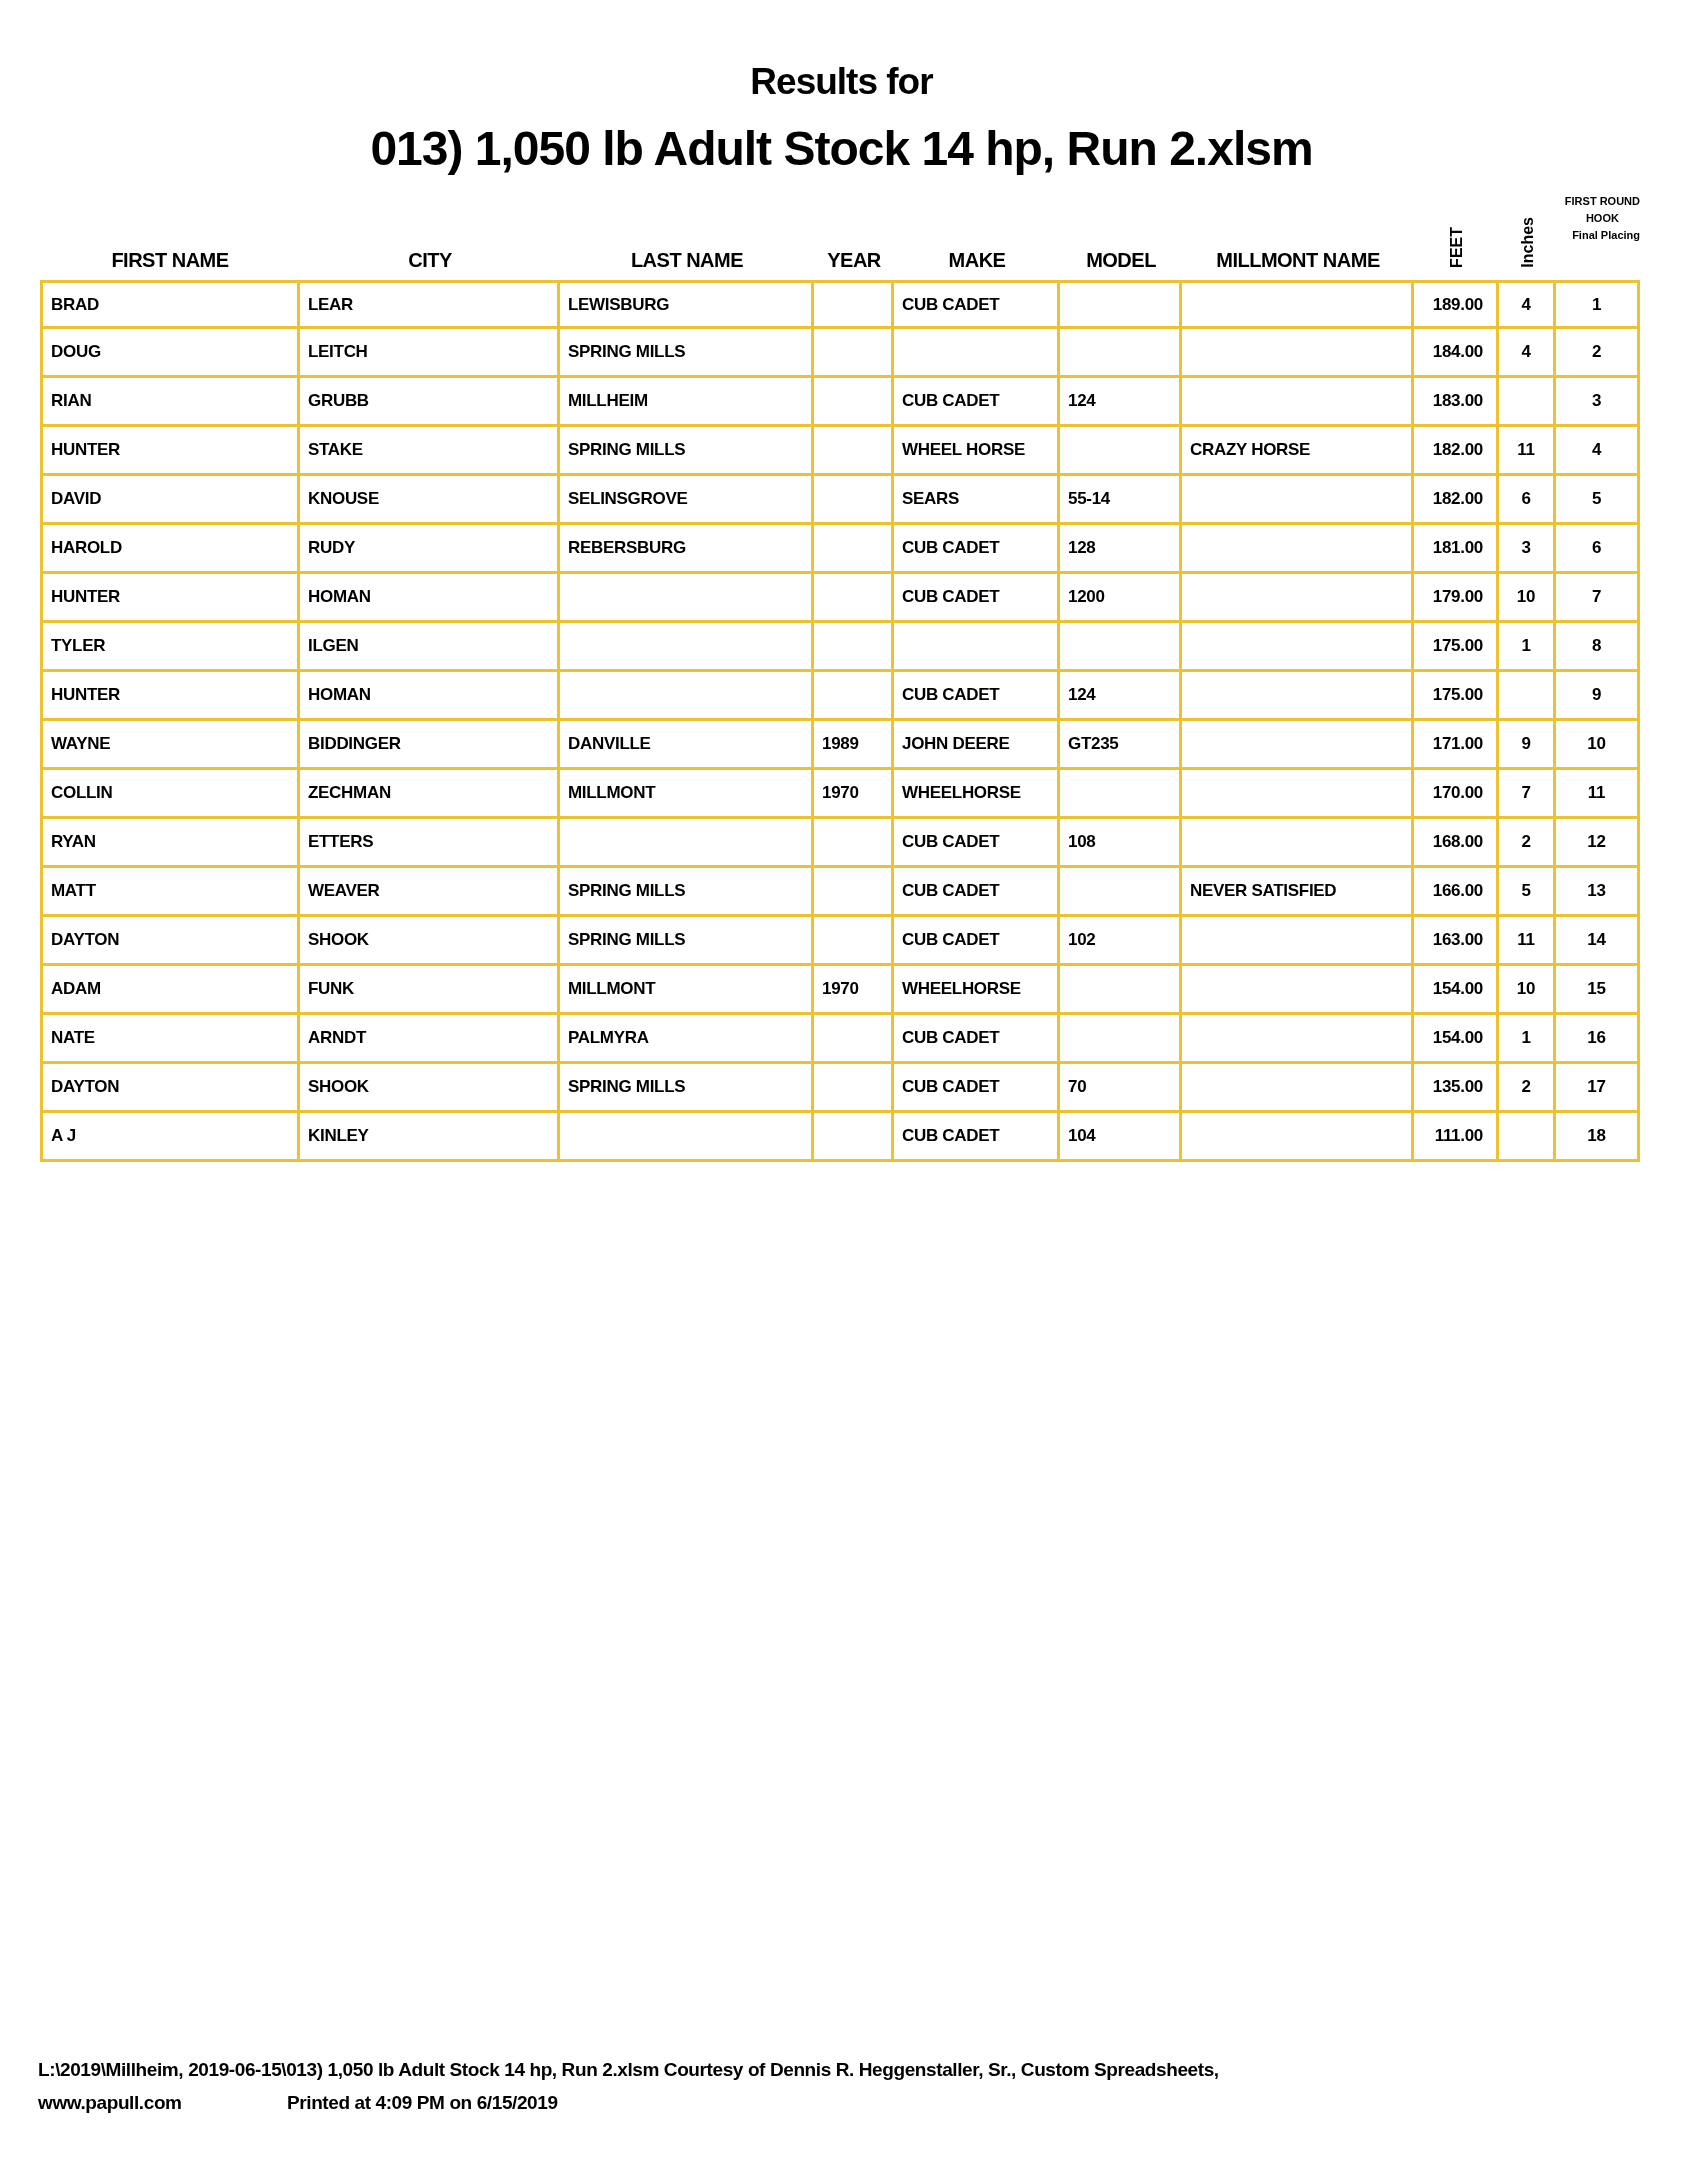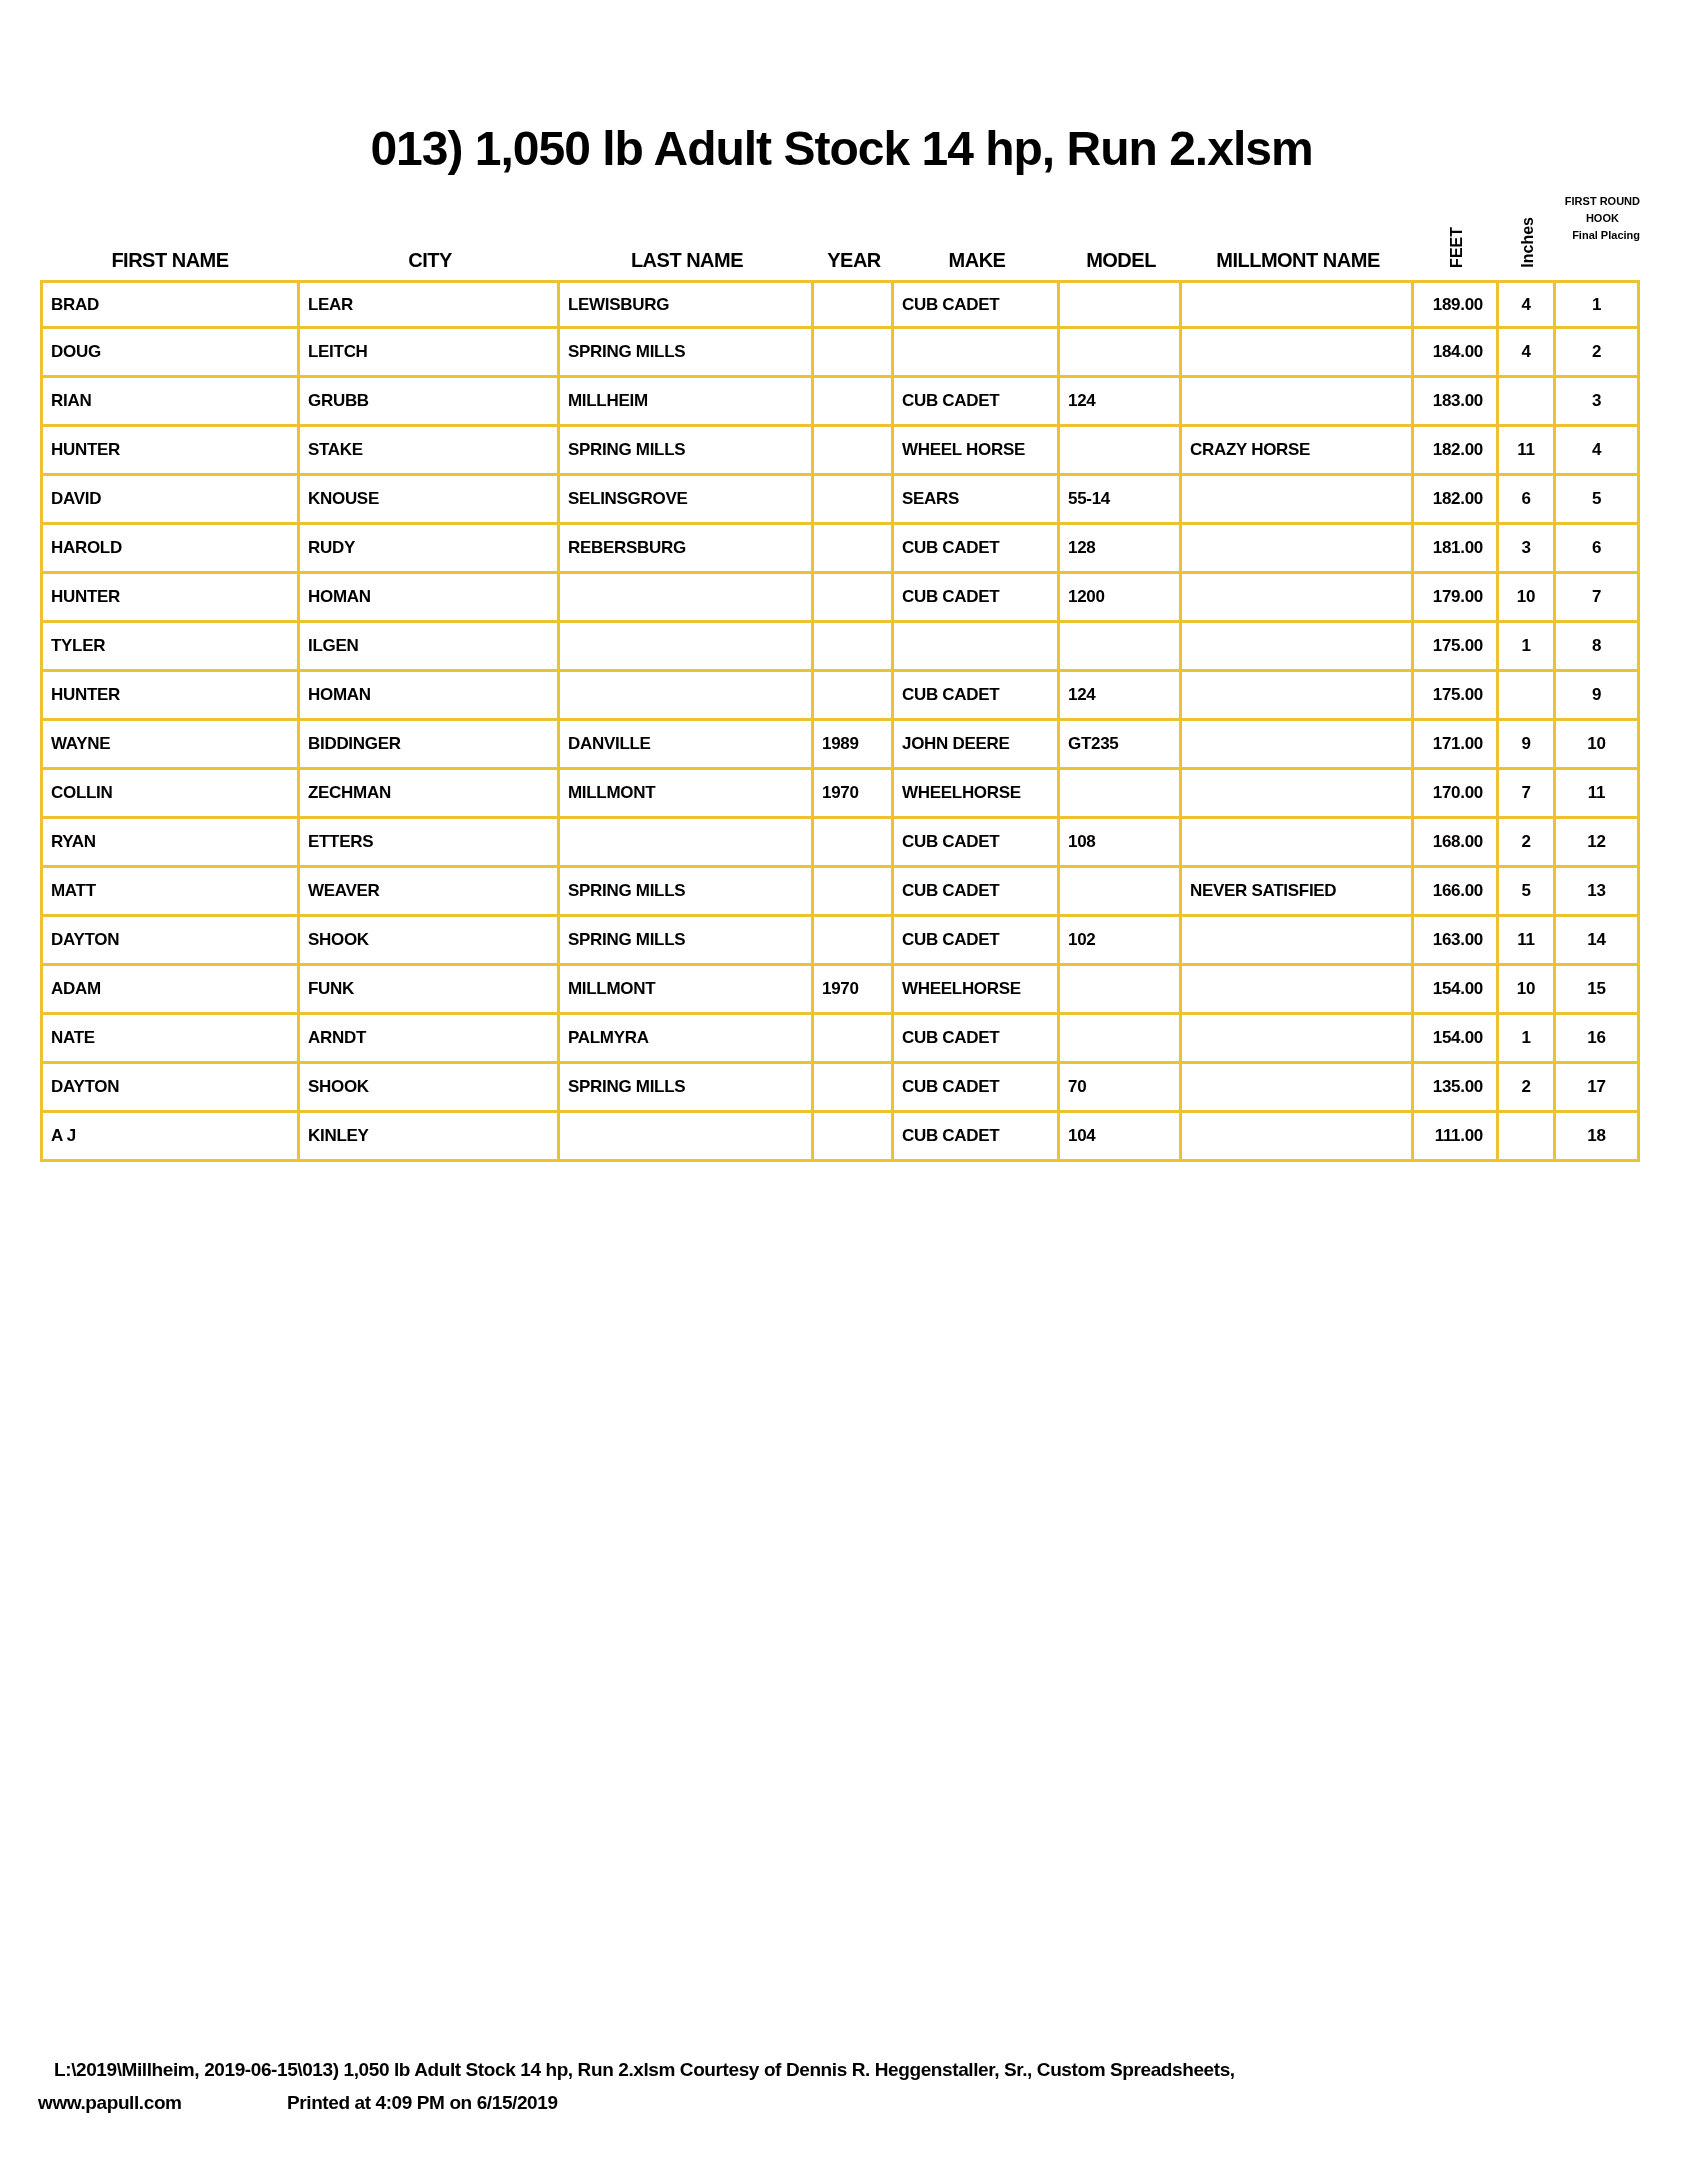--- a/index.html
+++ b/index.html
@@ -89,29 +89,30 @@
   .cell.col-inches, .cell.col-placing { justify-content: center; }
   .footer {
     position: absolute;
     left: 38px;
     top: 2059px;
     width: 1624px;
     font-weight: bold;
     font-size: 19px;
     letter-spacing: -0.4px;
   }
-  .footer-line1 { margin-bottom: 11px; margin-left: 16px; }
+  .footer-line1 { margin-bottom: 11px; }
   .footer-line2 { position: relative; height: 24px; }
   .footer-printed { position: absolute; left: 249px; top: 0; }
 </style>
 </head>
 <body>
 
 <div class="page">
 
+  <div class="title-line1">Results for</div>
   <div class="title-line2">013) 1,050 lb Adult Stock 14 hp, Run 2.xlsm</div>
 
   <div class="results-table">
     <div class="thead">
         <div class="hcell">
           <span class="h-label">FIRST NAME</span>
         </div>
         <div class="hcell">
           <span class="h-label">CITY</span>
         </div>

